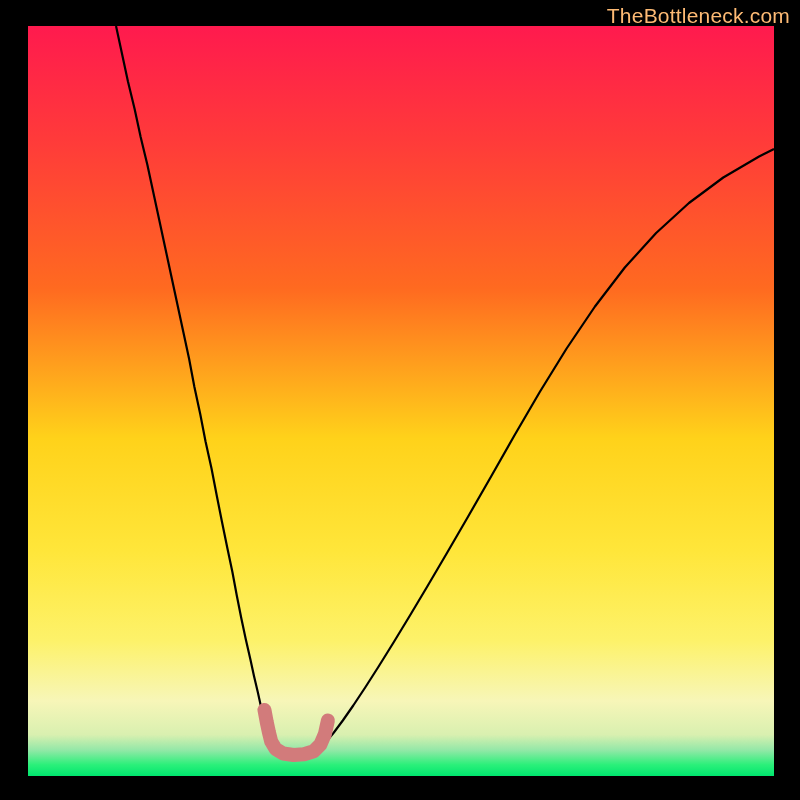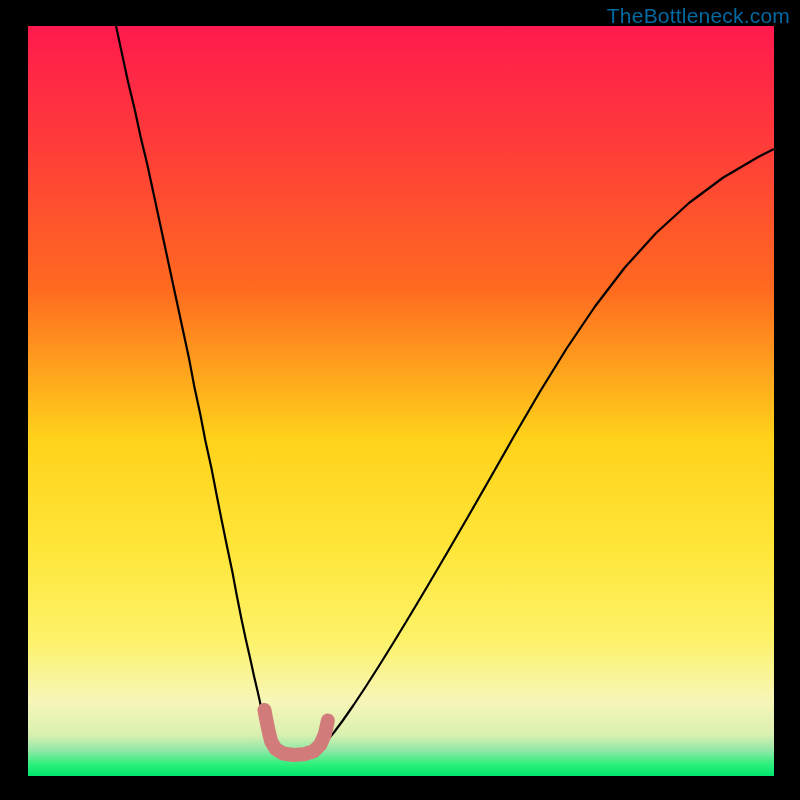--- a/index.html
+++ b/index.html
@@ -22,21 +22,21 @@
     left: 28px;
     top: 26px;
     width: 746px;
     height: 750px;
     background: #fff;
   }
   .credit {
     position: absolute;
     top: 4px;
     right: 10px;
-    color: #0369a1;
+    color: #fdba74;
     font-size: 21px;
     font-weight: 400;
     letter-spacing: 0.2px;
   }
   svg {
     display: block;
   }
 </style>
 </head>
 <body>

